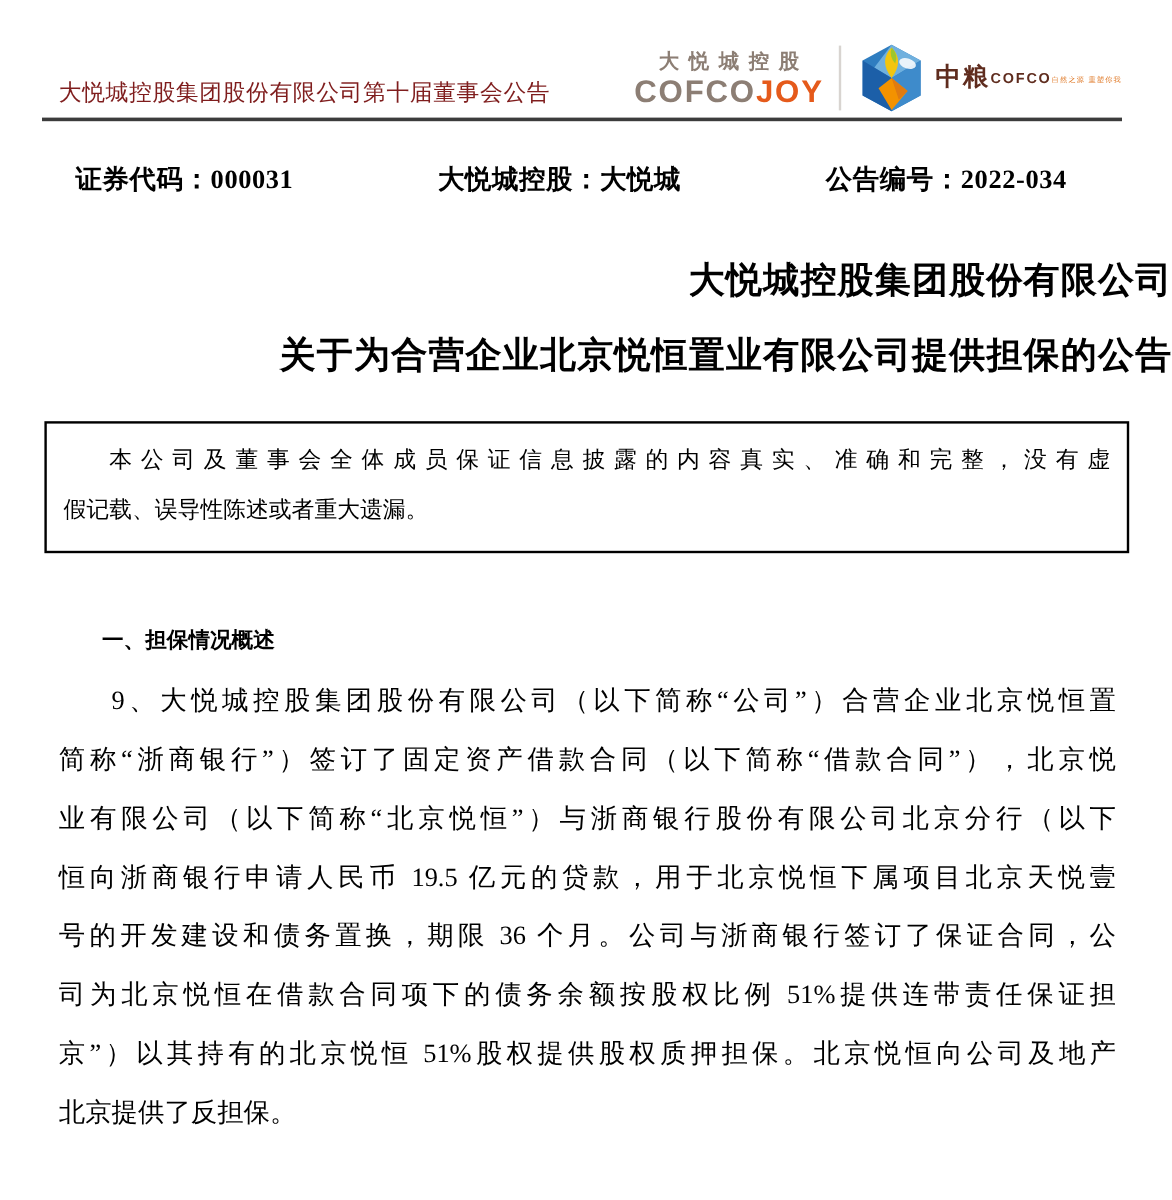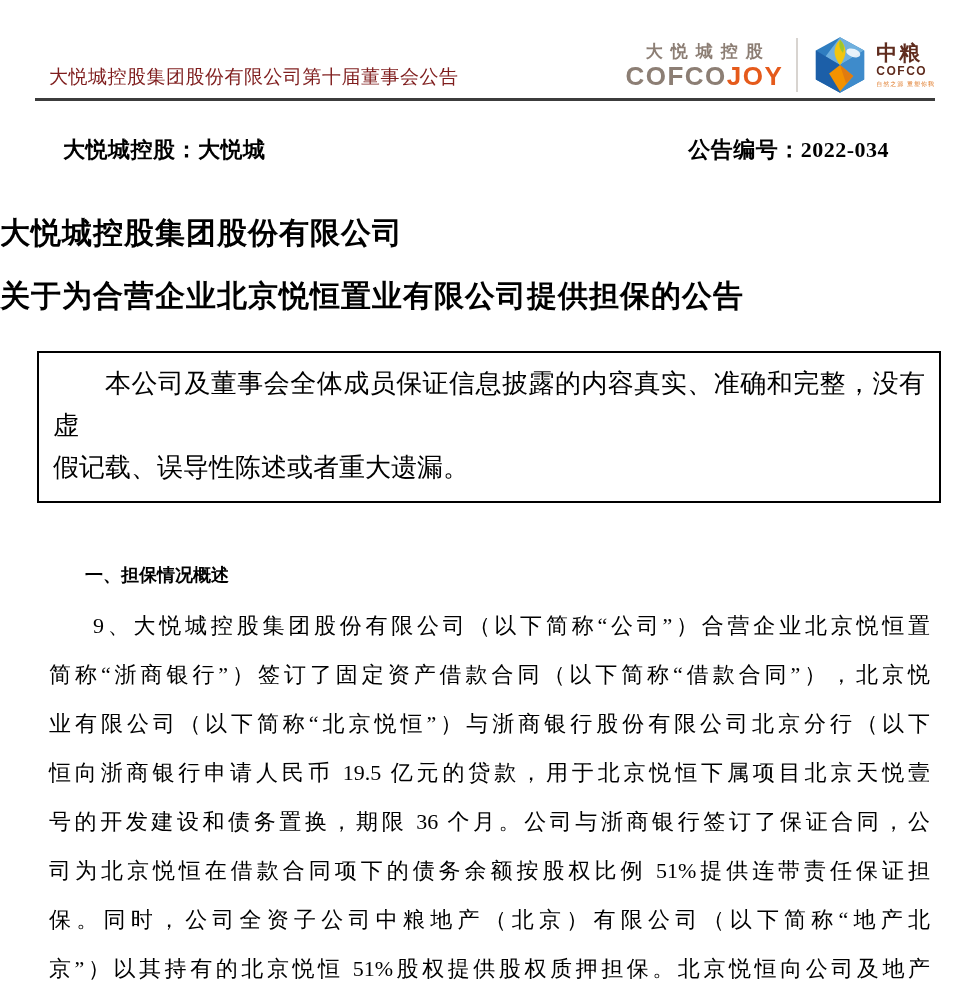--- a/index.html
+++ b/index.html
@@ -42,21 +42,21 @@
     font-family: "Liberation Sans", "DejaVu Sans", sans-serif;
     font-size: 26px;
     font-weight: 600;
     letter-spacing: 1.5px;
     color: var(--grandjoy_taupe, #8C7E74);
     line-height: 1.05;
   }
   .gj-en .orange { color: var(--grandjoy_orange, #E55A1B); }
   .logo-divider { width: 2px; height: 54px; background: #d8d4d0; }
   .cofco { display: flex; align-items: center; gap: 7px; }
-  .cofco-text { display: flex; flex-direction: column; align-items: flex-start; }
+  .cofco-text { display: flex; align-items: center; }
   .cofco-cn {
     font-family: "Liberation Sans", "DejaVu Sans", sans-serif;
     font-size: 21px;
     font-weight: 900;
     letter-spacing: 2px;
     color: var(--cofco_brown, #5F2C1E);
     line-height: 1.1;
   }
   .cofco-en {
     font-family: "Liberation Sans", "DejaVu Sans", sans-serif;
@@ -83,34 +83,34 @@
   .meta {
     display: flex;
     justify-content: space-between;
     margin: 34px 88px 0 63px;
     font-size: 22px;
     font-weight: bold;
     letter-spacing: 0.5px;
   }
   
   .title1, .title2 {
-    text-align: left;
+    text-align: right;
     font-family: "Liberation Sans", "DejaVu Sans", sans-serif;
     font-weight: bold;
     font-size: 30px;
     letter-spacing: 1px;
   }
   .title1 { margin-top: 48px; }
   .title2 { margin-top: 22px; }
   
   .disclaimer-box {
     margin: 34px 36px 0 37px;
     border: 2px solid #000;
     padding: 10px 14px 12px 14px;
-    font-size: 26px;
+    font-size: 19px;
     line-height: 42px;
   }
   
   .section-heading {
     margin: 56px 49px 0 49px;
     font-family: Liberation Serif, serif;
     font-weight: bold;
     font-size: 18px;
     text-indent: 2em;
     line-height: 32px;
@@ -157,20 +157,21 @@
           <div class="cofco-en">COFCO</div>
           <div class="cofco-tag">自然之源 重塑你我</div>
         </div>
       </div>
     </div>
   </header>
 
   <hr class="rule">
 
   <div class="meta">
+    <span>证券代码：000031</span>
     <span>大悦城控股：大悦城</span>
     <span>公告编号：2022-034</span>
   </div>
 
   <div class="title1">大悦城控股集团股份有限公司</div>
   <div class="title2">关于为合营企业北京悦恒置业有限公司提供担保的公告</div>
 
   <div class="disclaimer-box">
     <div class="line just indent">本公司及董事会全体成员保证信息披露的内容真实、准确和完整，没有虚</div>
     <div class="line">假记载、误导性陈述或者重大遗漏。</div>
@@ -178,18 +179,17 @@
 
   <div class="section-heading">一、担保情况概述</div>
 
   <div class="paragraph">
     <div class="line just indent">9、大悦城控股集团股份有限公司（以下简称“公司”）合营企业北京悦恒置</div>
     <div class="line just">简称“浙商银行”）签订了固定资产借款合同（以下简称“借款合同”），北京悦</div>
     <div class="line just">业有限公司（以下简称“北京悦恒”）与浙商银行股份有限公司北京分行（以下</div>
     <div class="line just">恒向浙商银行申请人民币 19.5 亿元的贷款，用于北京悦恒下属项目北京天悦壹</div>
     <div class="line just">号的开发建设和债务置换，期限 36 个月。公司与浙商银行签订了保证合同，公</div>
     <div class="line just">司为北京悦恒在借款合同项下的债务余额按股权比例 51%提供连带责任保证担</div>
-    <div class="line just">保。同时，公司全资子公司中粮地产（北京）有限公司（以下简称“地产北</div>
     <div class="line just">京”）以其持有的北京悦恒 51%股权提供股权质押担保。北京悦恒向公司及地产</div>
     <div class="line">北京提供了反担保。</div>
   </div>
 
 </div>
 
 </body></html>

